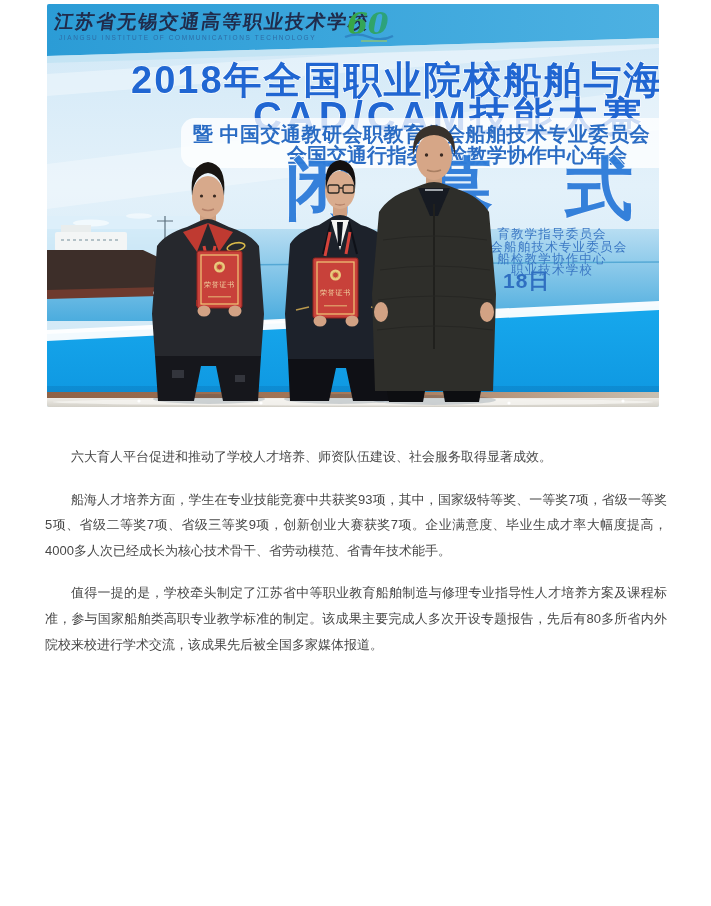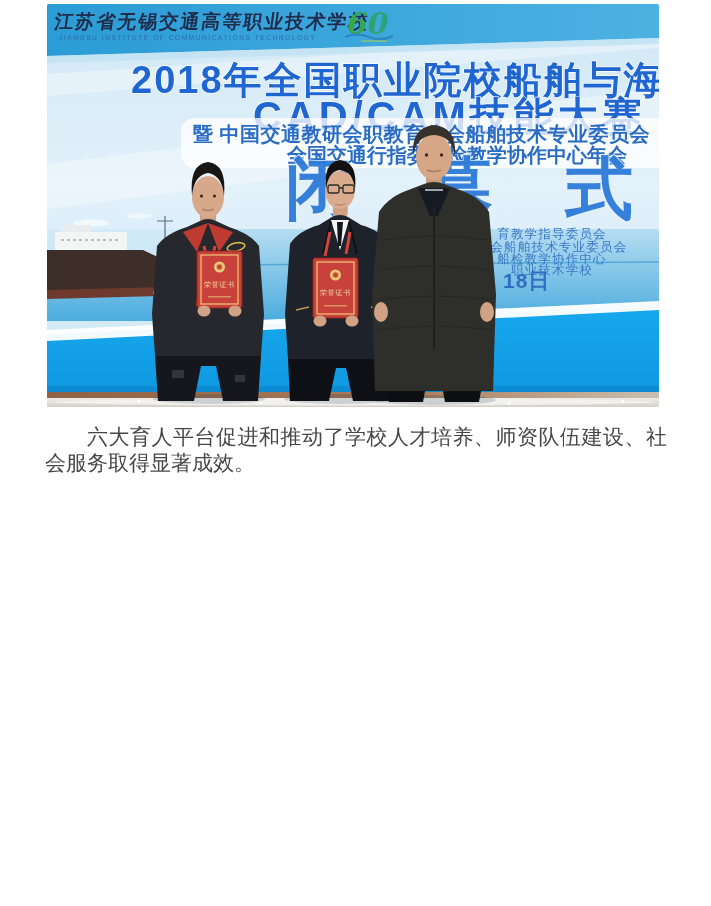--- a/index.html
+++ b/index.html
@@ -15,22 +15,22 @@
   .t-english{font-family:"Liberation Sans",sans-serif;fill:#2e6da6;letter-spacing:1.6px;}
   .t-logo{font-family:"DejaVu Serif",serif;font-weight:bold;font-style:italic;}
   .t-title{font-family:"Liberation Sans",sans-serif;font-weight:bold;fill:#2066d2;stroke:#ffffff;stroke-width:1.2px;paint-order:stroke;}
   .t-sub{font-family:"Liberation Sans",sans-serif;font-weight:bold;fill:#2a6cc4;}
   .t-ceremony{font-family:"DejaVu Serif",serif;font-weight:bold;fill:#2e7cd9;stroke:#eaf3fc;stroke-width:1.5px;paint-order:stroke;opacity:.96;}
   .t-committee{font-family:"Liberation Sans",sans-serif;fill:#3b78c4;letter-spacing:1.2px;}
   .t-date{font-family:"Liberation Sans",sans-serif;font-weight:bold;fill:#2f6fc1;letter-spacing:1px;}
   .t-cert{font-family:"Liberation Sans",sans-serif;fill:#f3d9a4;letter-spacing:.8px;}
 
   
-  .article{position:absolute;left:45px;top:424px;width:622px;color:#474747;
-           font-size:21px;line-height:25.6px;text-align:justify;}
+  .article{position:absolute;left:45px;top:444px;width:622px;color:#474747;
+           font-size:13px;line-height:25.6px;text-align:justify;}
   .article p{margin:0 0 17px 0;text-indent:2em;}
 </style>
 </head>
 <body>
 
 <div class="page">
 
   <div class="photo-wrap">
     <svg width="612" height="403" viewBox="0 0 612 403">
       <defs>
@@ -223,15 +223,17 @@
         <ellipse cx="334" cy="308" rx="7" ry="10" fill="#d2a284"></ellipse>
         <ellipse cx="440" cy="308" rx="7" ry="10" fill="#d2a284"></ellipse>
         <path d="M 340,387 L 378,387 L 376,398 L 342,398 Z" fill="#0d0e11"></path>
         <path d="M 396,387 L 434,387 L 432,398 L 398,398 Z" fill="#0d0e11"></path>
       </g>
     </svg>
   </div>
 
   <div class="article">
     <p>六大育人平台促进和推动了学校人才培养、师资队伍建设、社会服务取得显著成效。</p>
+    <p>船海人才培养方面，学生在专业技能竞赛中共获奖93项，其中，国家级特等奖、一等奖7项，省级一等奖5项、省级二等奖7项、省级三等奖9项，创新创业大赛获奖7项。企业满意度、毕业生成才率大幅度提高，4000多人次已经成长为核心技术骨干、省劳动模范、省青年技术能手。</p>
+    <p>值得一提的是，学校牵头制定了江苏省中等职业教育船舶制造与修理专业指导性人才培养方案及课程标准，参与国家船舶类高职专业教学标准的制定。该成果主要完成人多次开设专题报告，先后有80多所省内外院校来校进行学术交流，该成果先后被全国多家媒体报道。</p>
   </div>
 
 </div>
 
 </body></html>

